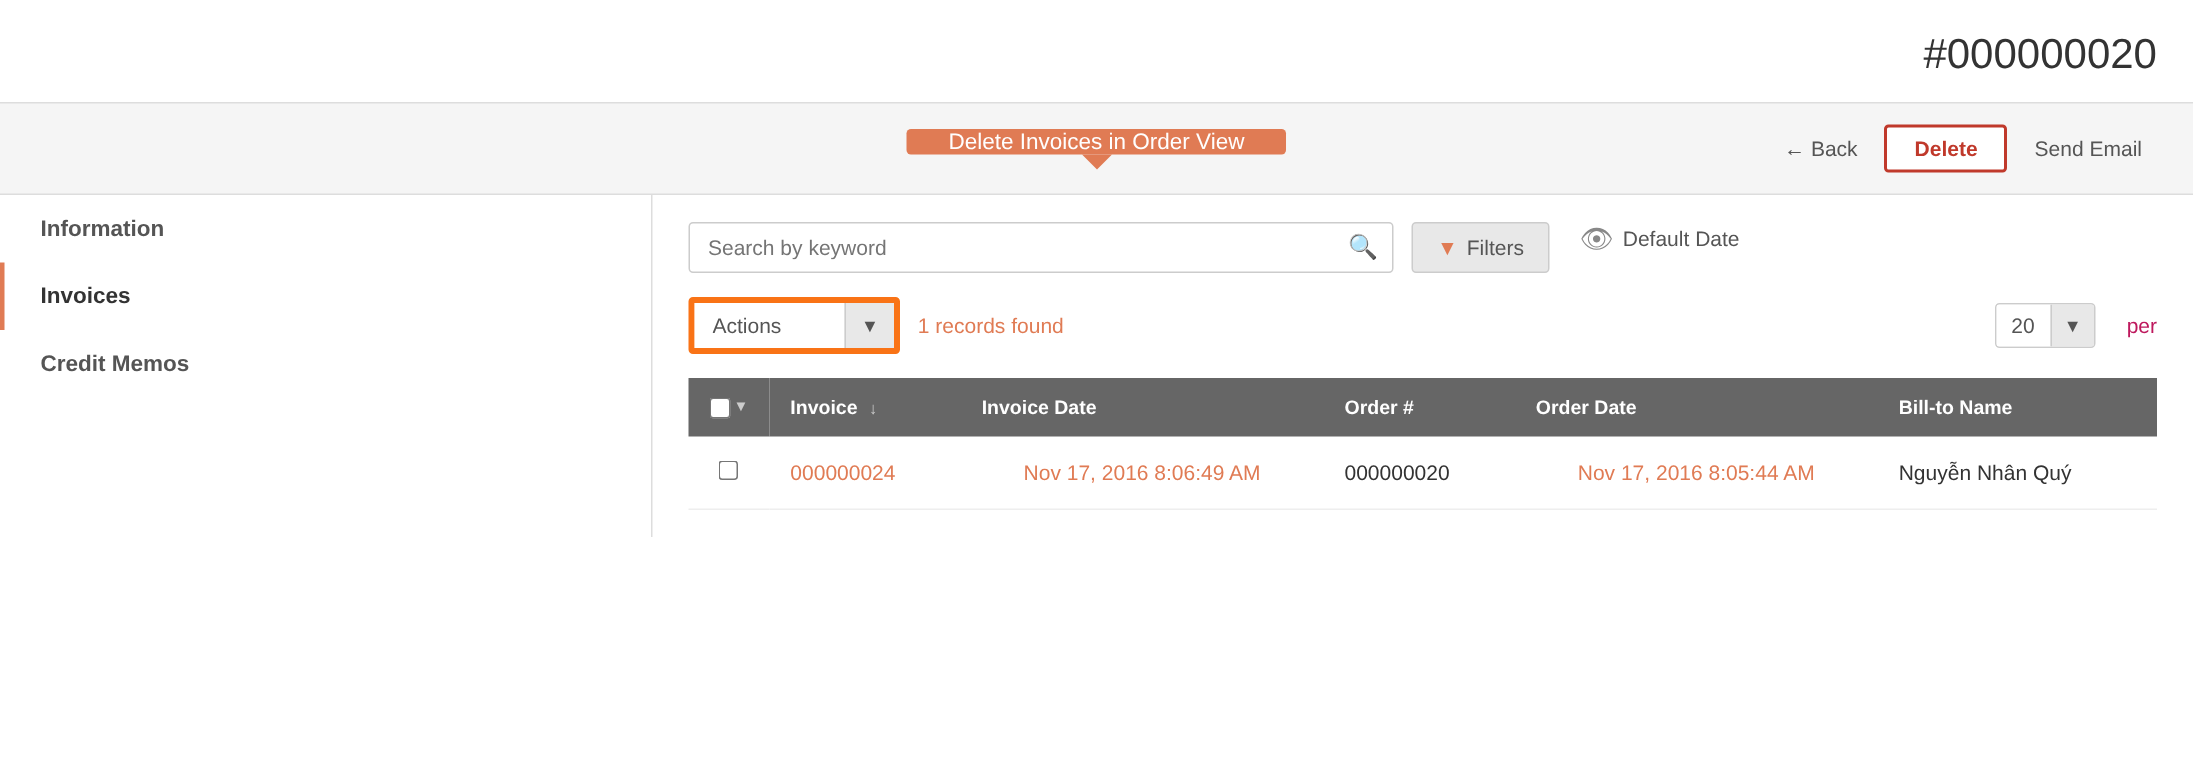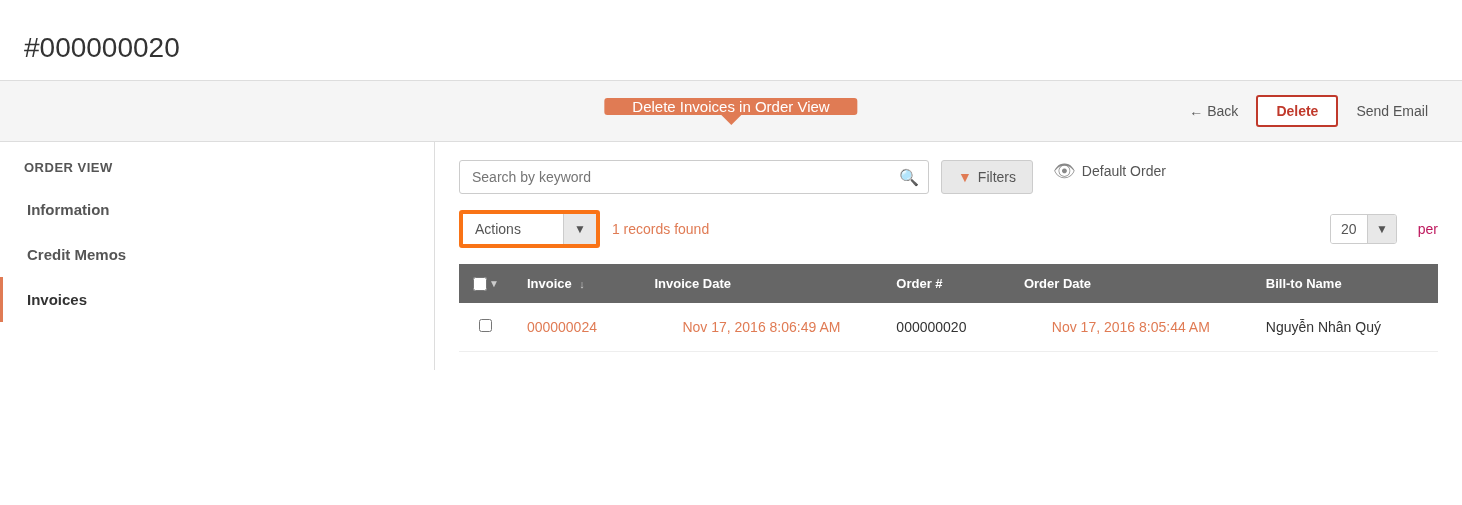--- a/index.html
+++ b/index.html
@@ -2,21 +2,22 @@
 <html><head>
   <meta charset="utf-8">
   <style>
     * { box-sizing: border-box; margin: 0; padding: 0; }
     body { font-family: 'Segoe UI', Arial, sans-serif; font-size: 14px; color: #333; background: #fff; }
 
     .page-title {
       font-size: 28px;
       font-weight: 300;
       color: #333;
-      padding: 32px 24px 16px;
+      padding: 20px 24px 16px;
+      text-align: right;
     }
 
     .toolbar {
       background: #f5f5f5;
       border-top: 1px solid #ddd;
       border-bottom: 1px solid #ddd;
       padding: 14px 24px;
       display: flex;
       align-items: center;
       justify-content: space-between;
@@ -360,46 +361,45 @@
       <span>Back</span>
     </button>
     <button class="btn-delete">Delete</button>
     <button class="btn-send-email">Send Email</button>
   </div>
 </div>
 
 <div class="main-content">
 
   <div class="sidebar">
-    <div class="sidebar-title">ORDER VIEW</div>
     <div class="sidebar-item inactive">
       <span>Information</span>
     </div>
+    <div class="sidebar-item active">
+      <span>Invoices</span>
+    </div>
     <div class="sidebar-item inactive">
       <span>Credit Memos</span>
-    </div>
-    <div class="sidebar-item active">
-      <span>Invoices</span>
     </div>
   </div>
 
   <div class="content-area">
 
     <div class="search-bar-row">
       <div class="search-input-wrapper">
         <input class="search-input" type="text" placeholder="Search by keyword" style="">
         <span class="search-icon">🔍</span>
       </div>
       <button class="filters-btn">
         <span class="filter-icon">▼</span>
         <span>Filters</span>
       </button>
       <div class="view-label">
         <span class="eye-icon">👁</span>
-        <span>Default Order</span>
+        <span>Default Date</span>
       </div>
     </div>
 
     <div class="actions-row">
       <div class="actions-select-wrapper">
         <select class="actions-select">
           <option>Actions</option>
         </select>
         <button class="actions-dropdown-btn">▼</button>
       </div>

